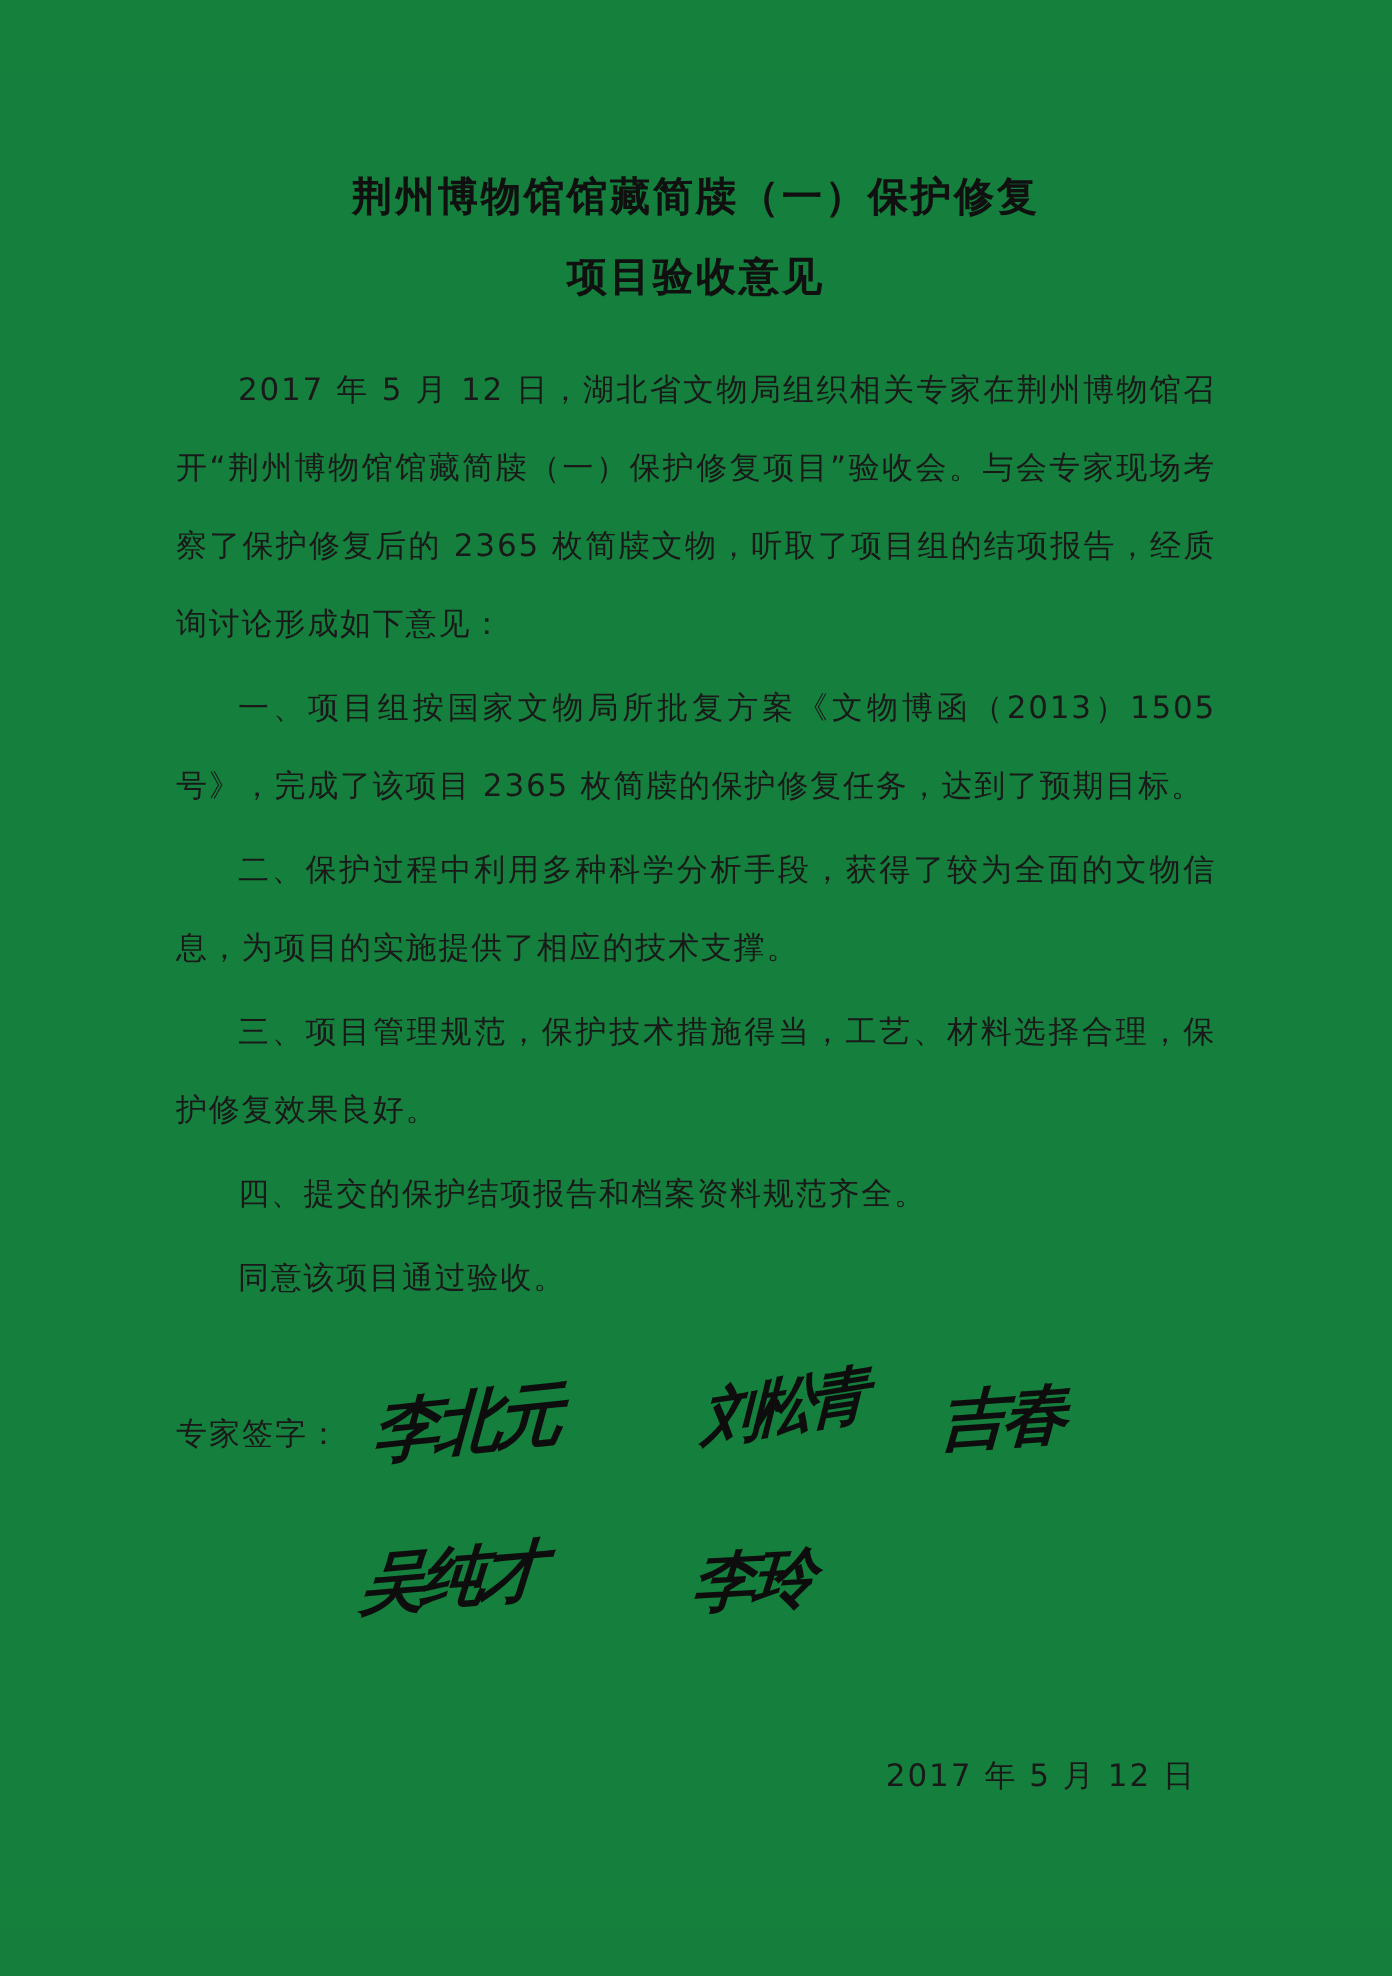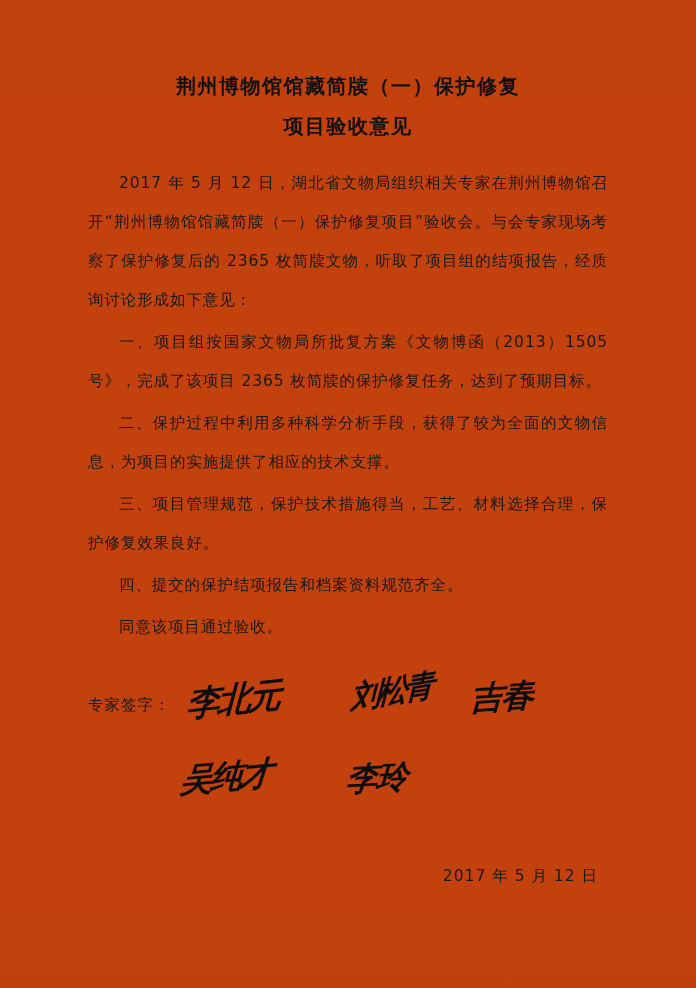--- a/index.html
+++ b/index.html
@@ -12,23 +12,23 @@
     height: 988px;
     font-family: "DejaVu Sans", sans-serif;
     color: #141414;
     position: relative;
     overflow: hidden;
   }
   .page {
     position: relative;
     width: 696px;
     height: 988px;
-    background: #c2410c;
+    background: #15803d;
     box-sizing: border-box;
-    padding: 4px;
+    padding: 16px;
   }
   
   .page:before {
     content: "";
     position: absolute;
     inset: 0;
     background:
       linear-gradient(180deg, rgba(0,0,0,0.012) 0%, rgba(0,0,0,0) 12%),
       linear-gradient(0deg, rgba(0,0,0,0.015) 0%, rgba(0,0,0,0) 10%);
     pointer-events: none;

